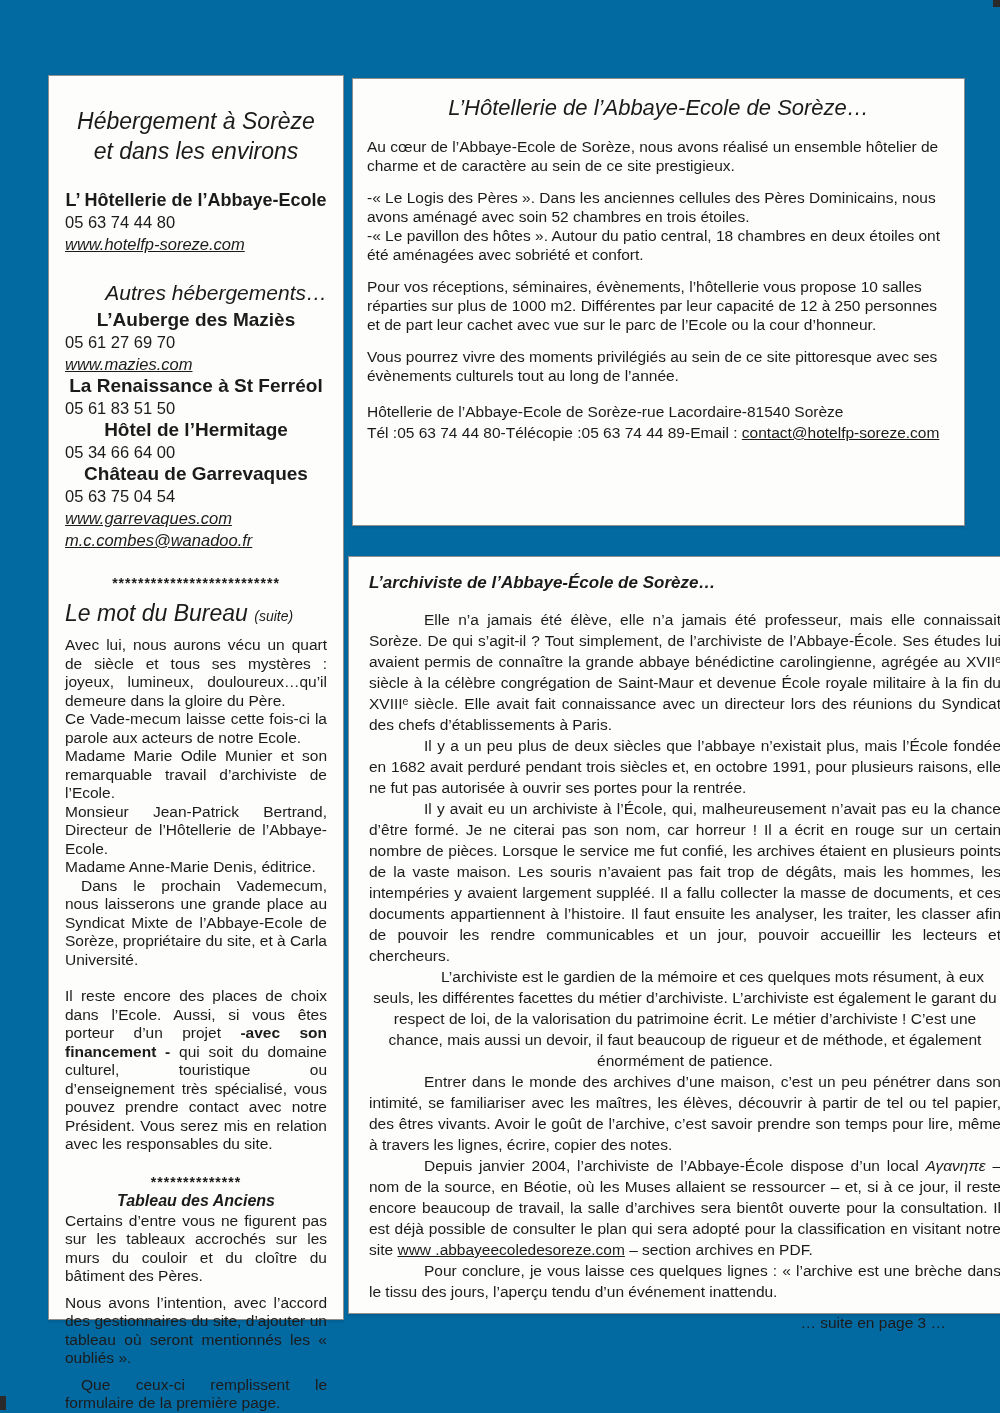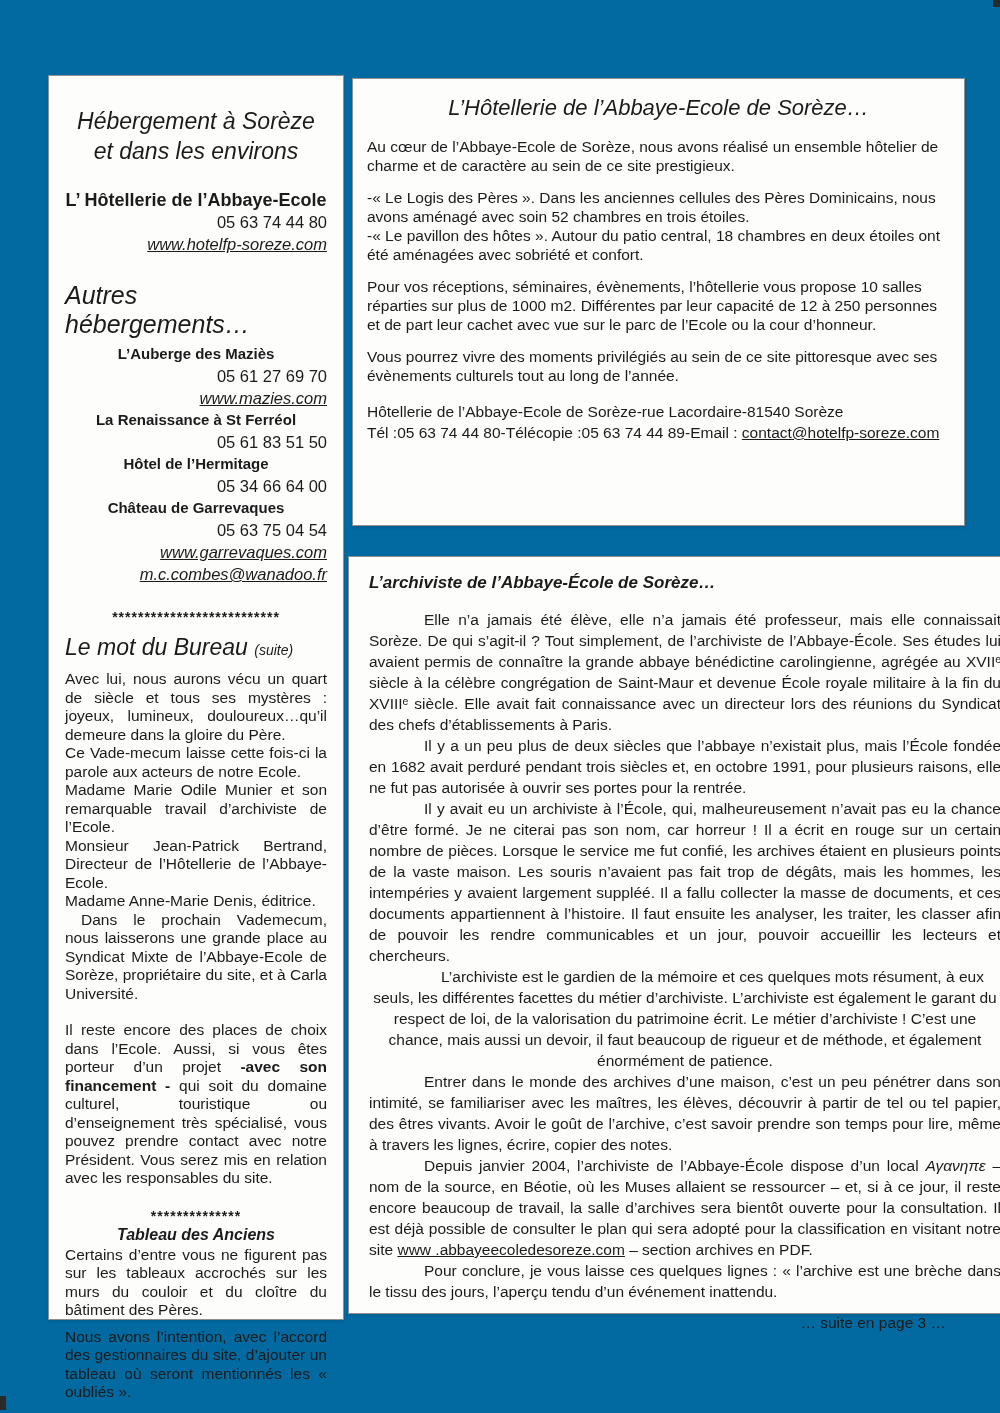--- a/index.html
+++ b/index.html
@@ -15,24 +15,24 @@
     position:absolute;
     background:#fdfdfc;
     border:1px solid #8f8f8f;
     box-sizing:border-box;
     box-shadow:0 2px 2px rgba(0,0,0,0.10);
   }
   
   .left-box{left:48px;top:75px;width:296px;height:1245px;padding:14px 16px;}
   .sb-title{font-style:italic;font-size:23px;line-height:30px;text-align:center;margin-top:16px;}
   .hotel-name{font-weight:bold;font-size:18px;text-align:center;margin-top:24px;}
-  .c-line{font-size:16.5px;line-height:22px;text-align:right;}
+  .c-line{font-size:16.5px;line-height:22px;text-align:left;}
   .link{font-style:italic;text-decoration:underline;color:#1b1b1b;cursor:pointer;}
-  .others-title{font-style:italic;font-size:25px;text-align:left;margin-top:26px;margin-bottom:4px;}
-  .lodging-name{font-weight:bold;font-size:15px;line-height:22px;text-align:center;}
+  .others-title{font-style:italic;font-size:21px;text-align:right;margin-top:26px;margin-bottom:4px;}
+  .lodging-name{font-weight:bold;font-size:19px;line-height:22px;text-align:center;}
   .separator{font-size:14px;font-weight:bold;text-align:center;letter-spacing:1px;margin-top:24px;margin-bottom:8px;}
   .separator.small{margin-top:20px;margin-bottom:2px;}
   .bureau-title{font-style:italic;font-size:23px;line-height:28px;margin-bottom:6px;}
   .bureau-title .suffix{font-size:14px;}
   .body-just{font-size:15.5px;line-height:18.5px;text-align:justify;margin:0;}
   .gap-top{margin-top:18px;}
   .anciens-title{font-weight:bold;font-style:italic;font-size:16px;text-align:center;margin:2px 0 2px;}
   .mb8{margin-bottom:8px;}
   .indent16{text-indent:16px;}
   

